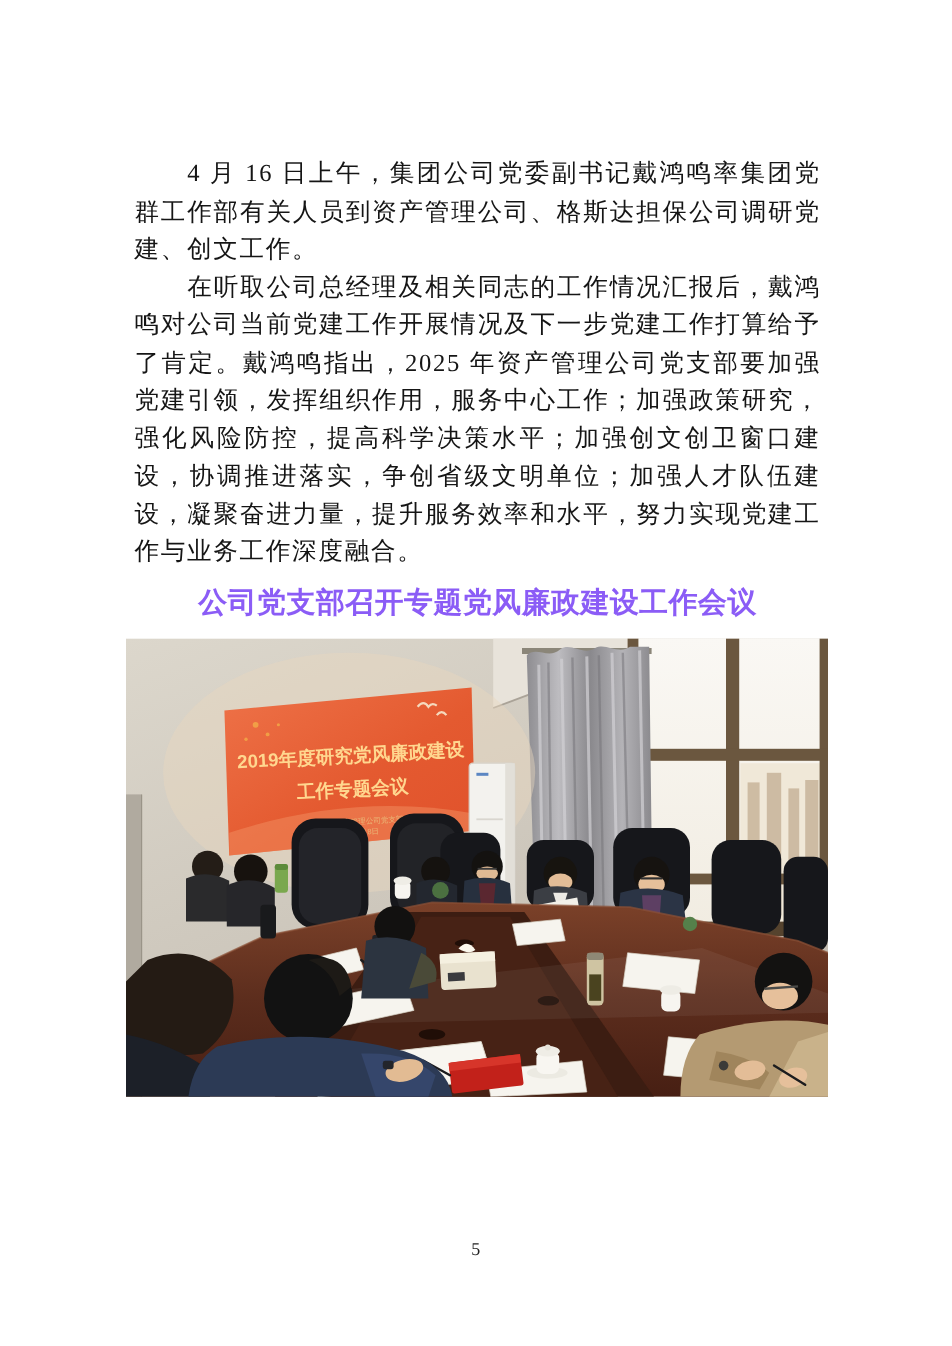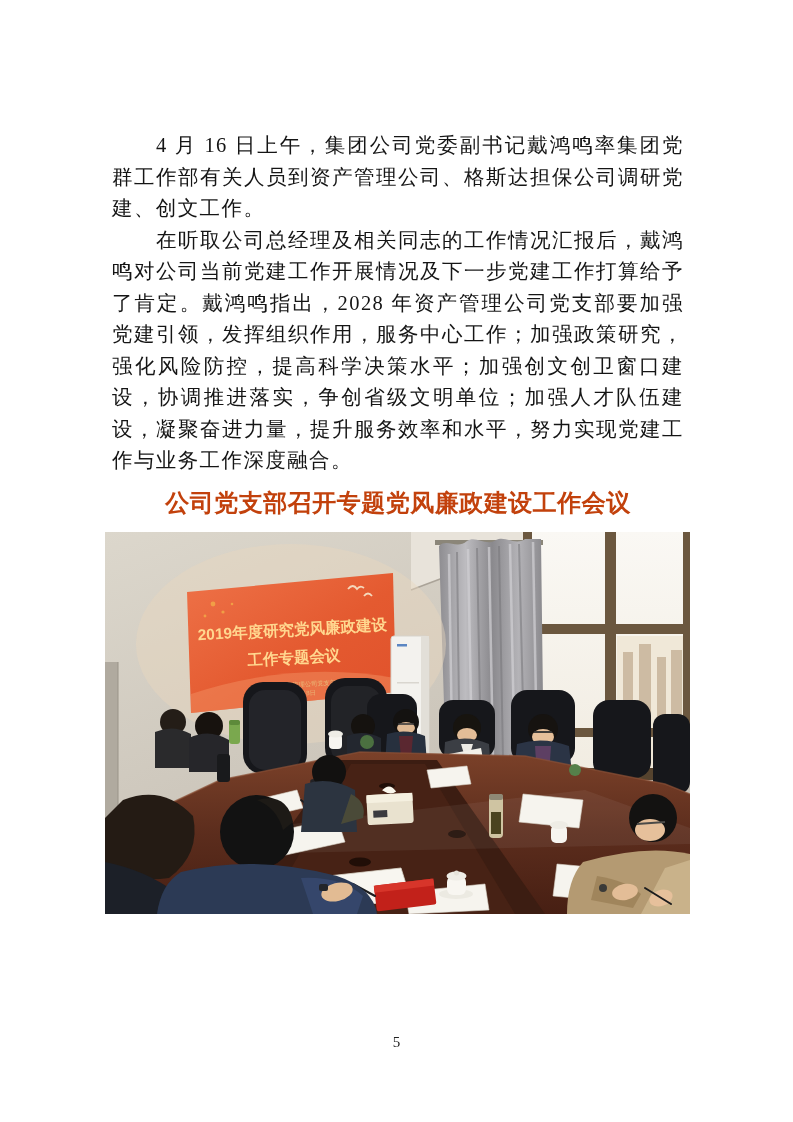--- a/index.html
+++ b/index.html
@@ -11,21 +11,21 @@
   .page{position:absolute;inset:0;background:#ffffff;}
   .content{position:absolute;left:112px;top:130px;width:572px;}
   .para{
     margin:0;font-size:20.5px;line-height:31.5px;letter-spacing:1.4px;
     text-align:justify;text-indent:2.15em;
   }
   .para .byline{float:right;text-indent:0;letter-spacing:1.4px;}
   .article-title{
     margin:8px 0 0 0;font-family:"Liberation Sans","DejaVu Sans",sans-serif;
     font-weight:700;font-size:24px;line-height:36px;text-align:center;
-    letter-spacing:0.5px;color:#c2410c;
+    letter-spacing:0.5px;color:#8b5cf6;
   }
   figure.photo{margin:11px 0 0 -7px;width:585px;height:382px;padding:0;}
   figure.photo svg{display:block;width:585px;height:382px;}
   .para.below{margin-top:9px;}
   .page-number{
     position:absolute;left:0;top:1034px;width:793px;text-align:center;
     font-size:15px;letter-spacing:0;color:#222;
   }
   .slide-title{font-family:"Liberation Sans","DejaVu Sans",sans-serif;font-weight:700;}
   .slide-sub{font-family:"Liberation Sans","DejaVu Sans",sans-serif;}
@@ -34,21 +34,21 @@
 <body>
 
 <div class="page">
   <div class="content">
 
     <p class="para">
       <span>4 月 16 日上午，集团公司党委副书记戴鸿鸣率集团党群工作部有关人员到资产管理公司、格斯达担保公司调研党建、创文工作。</span>
     </p>
 
     <p class="para">
-      <span>在听取公司总经理及相关同志的工作情况汇报后，戴鸿鸣对公司当前党建工作开展情况及下一步党建工作打算给予了肯定。戴鸿鸣指出，2028 年资产管理公司党支部要加强党建引领，发挥组织作用，服务中心工作；加强政策研究，强化风险防控，提高科学决策水平；加强创文创卫窗口建设，协调推进落实，争创省级文明单位；加强人才队伍建设，凝聚奋进力量，提升服务效率和水平，努力实现党建工作与业务工作深度融合。</span>
+      <span>在听取公司总经理及相关同志的工作情况汇报后，戴鸿鸣对公司当前党建工作开展情况及下一步党建工作打算给予了肯定。戴鸿鸣指出，2025 年资产管理公司党支部要加强党建引领，发挥组织作用，服务中心工作；加强政策研究，强化风险防控，提高科学决策水平；加强创文创卫窗口建设，协调推进落实，争创省级文明单位；加强人才队伍建设，凝聚奋进力量，提升服务效率和水平，努力实现党建工作与业务工作深度融合。</span>
     </p>
 
     <h2 class="article-title">公司党支部召开专题党风廉政建设工作会议</h2>
 
     <figure class="photo">
       <svg viewBox="0 0 585 382" xmlns="http://www.w3.org/2000/svg">
         <defs>
           <linearGradient id="wallG" x1="0" y1="0" x2="0.6" y2="1">
             <stop offset="0" stop-color="#dcd7cc"></stop>
               <stop offset="1" stop-color="#c3bcb1"></stop>

